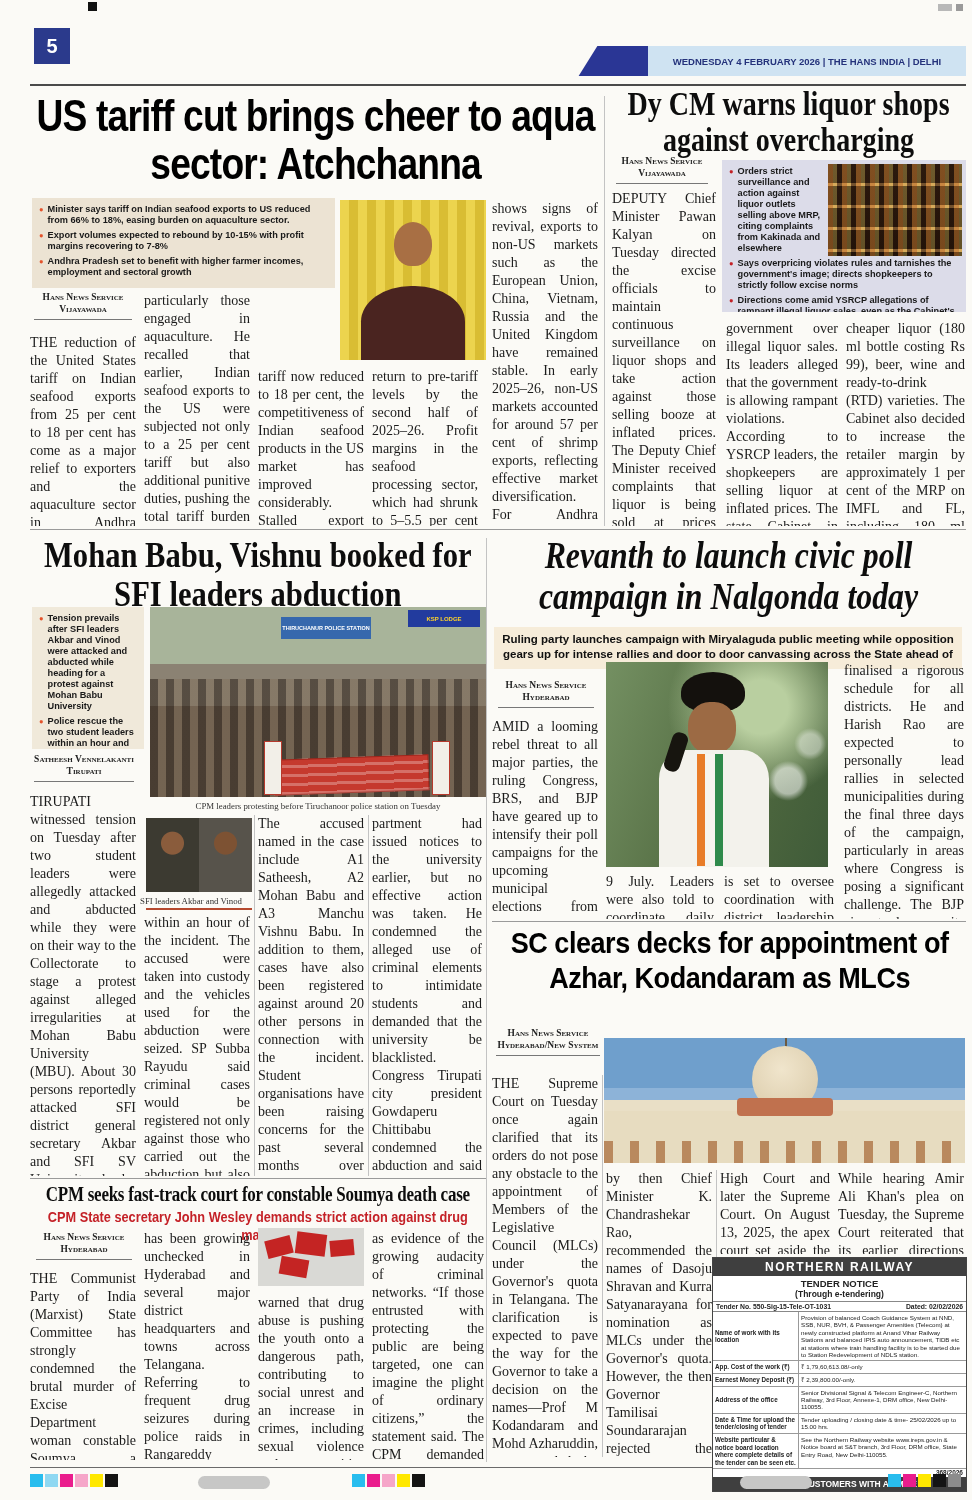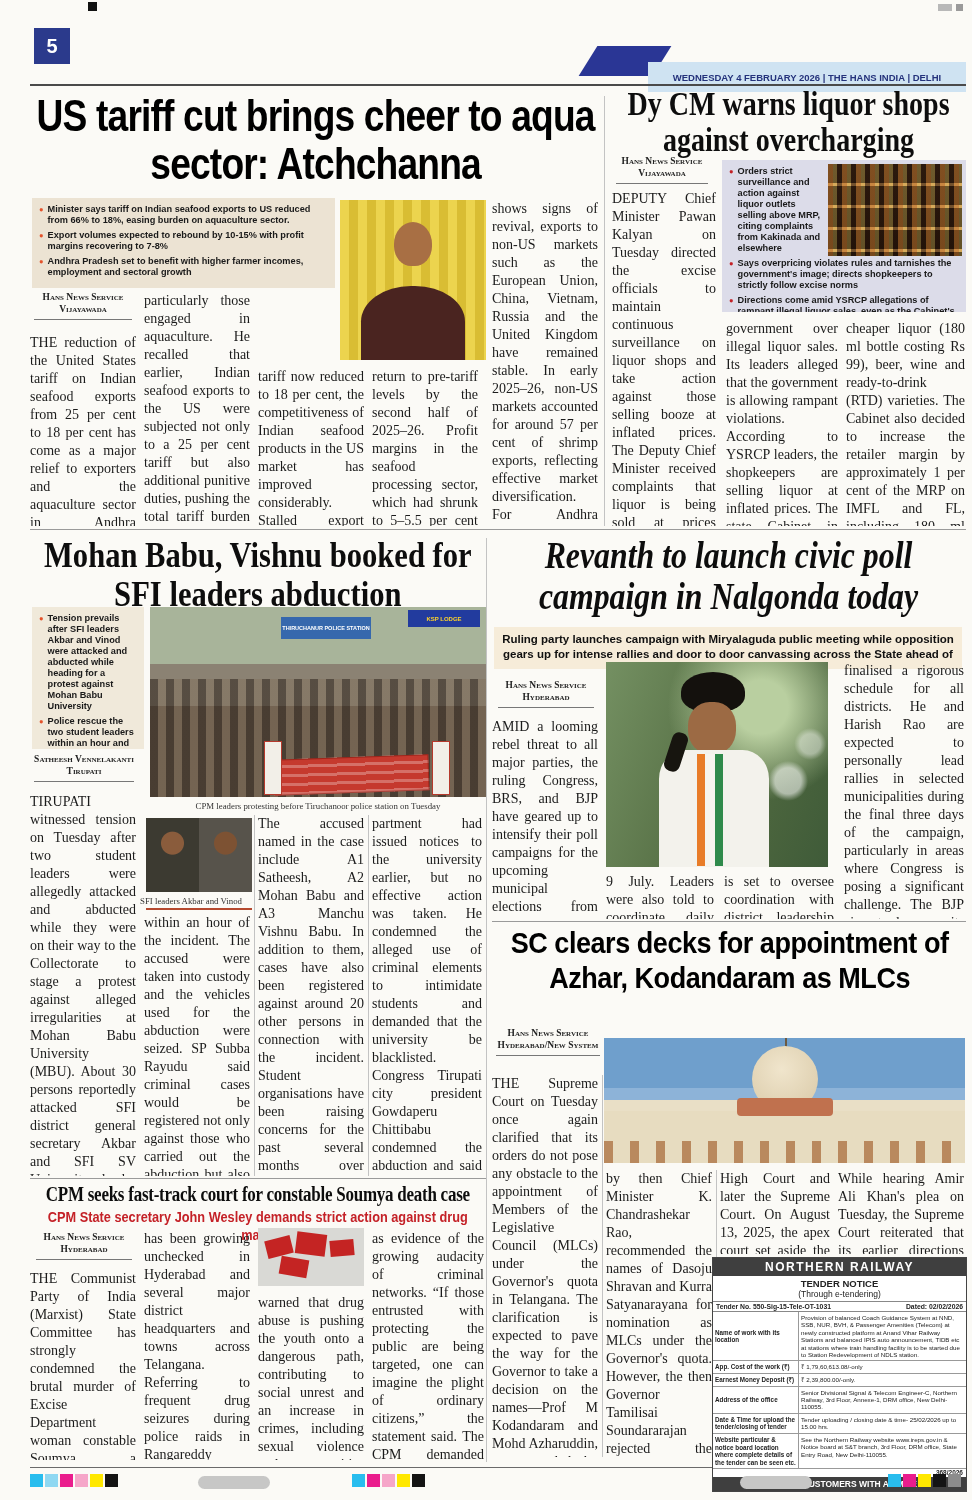--- a/index.html
+++ b/index.html
@@ -8,21 +8,21 @@
   .abs{position:absolute;}
   
   .pageno{position:absolute;left:34px;top:28px;width:36px;height:36px;background:#2b3a8c;
           color:#fff;font-family:"Liberation Sans",sans-serif;font-weight:bold;font-size:20px;
           display:flex;align-items:center;justify-content:center;}
   .masthead{position:absolute;left:286px;top:22px;width:400px;text-align:center;
             font-family:"Liberation Serif",serif;font-weight:bold;font-size:46px;color:#2a3695;letter-spacing:1px;}
   .date-skew{position:absolute;left:588px;top:46px;width:74px;height:30px;background:#2a3695;transform:skewX(-32deg);}
   .date-strip{position:absolute;left:648px;top:46px;width:318px;height:30px;background:#cfe3f2;
               display:flex;align-items:center;justify-content:center;
-              font-family:"Liberation Sans",sans-serif;font-weight:bold;font-size:9.5px;color:#24327b;margin-top:16px;}
+              font-family:"Liberation Sans",sans-serif;font-weight:bold;font-size:9.5px;color:#24327b;}
   .head-rule{position:absolute;left:30px;top:84px;width:936px;height:2px;background:#4a4a4a;}
   
   .hr{position:absolute;background:#9a9a9a;height:1px;}
   .vr{position:absolute;background:#c3c3c3;width:1px;}
   
   .hl-sans{font-family:"Liberation Sans",sans-serif;font-weight:bold;color:#000;text-align:center;transform-origin:0 0;}
   .hl-serif{font-family:"Liberation Serif",serif;font-weight:bold;color:#0d0d0d;text-align:center;transform-origin:0 0;}
   
   .news-col{position:absolute;font-size:14px;line-height:18px;text-align:justify;color:#1b1b1b;overflow:hidden;}
   .byline{position:absolute;text-align:center;font-variant:small-caps;font-weight:bold;
@@ -87,21 +87,21 @@
   .ph-flags .f{position:absolute;background:#c42423;}
   
   .standfirst{position:absolute;background:#f6ecd9;font-family:"Liberation Sans",sans-serif;font-weight:bold;
               font-size:11.5px;line-height:15px;color:#111;text-align:center;padding:5px 8px;box-sizing:border-box;}
   .red-subhead{font-family:"Liberation Sans",sans-serif;font-weight:bold;color:#c42127;text-align:center;transform-origin:0 0;}
   
   .tender{position:absolute;border:1px solid #444;background:#fff;font-family:"Liberation Sans",sans-serif;color:#222;}
   .tender .bar{background:#3f3f3f;color:#fff;font-weight:bold;font-size:12px;letter-spacing:1.5px;
                text-align:center;padding:2px 0;}
   .tender .t1{font-weight:bold;font-size:9.5px;text-align:center;margin-top:2px;}
-  .tender .t2{font-weight:normal;font-size:8.5px;text-align:center;margin-bottom:2px;}
+  .tender .t2{font-weight:bold;font-size:8.5px;text-align:center;margin-bottom:2px;}
   .tender .meta{display:flex;justify-content:space-between;font-weight:bold;font-size:6.8px;
                 padding:1px 3px;border-top:1px solid #888;border-bottom:1px solid #888;}
   .trow{display:flex;border-bottom:1px solid #999;}
   .trow .tl{width:86px;font-weight:bold;font-size:6.3px;line-height:7.6px;padding:2px;box-sizing:border-box;
             border-right:1px solid #999;display:flex;align-items:center;}
   .trow .tv{flex:1;font-size:6.2px;line-height:7.4px;padding:2px;box-sizing:border-box;}
   .tender .ref{text-align:right;font-weight:bold;font-size:6.5px;padding:0 3px 1px;}
   .tender .bar2{background:#3f3f3f;color:#fff;font-weight:bold;font-size:8.5px;text-align:center;padding:2px 0;}
   
   .sq{position:absolute;width:13px;height:13px;}

